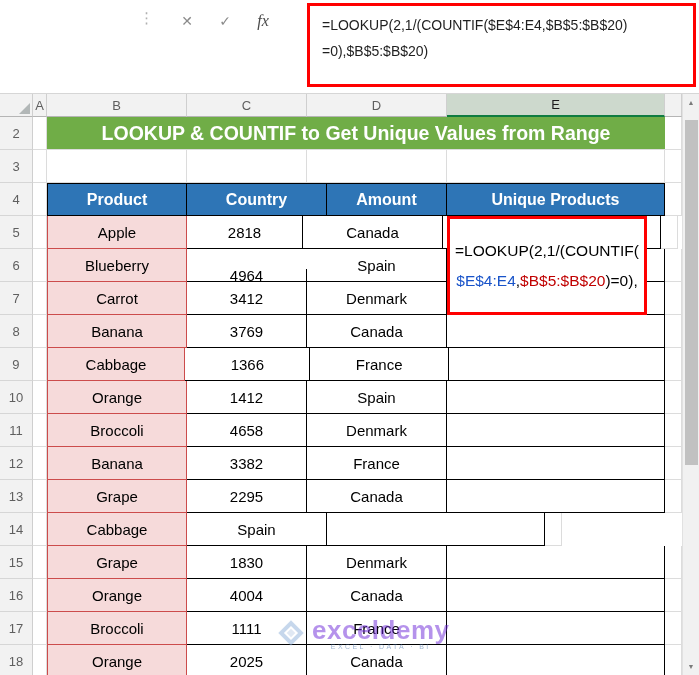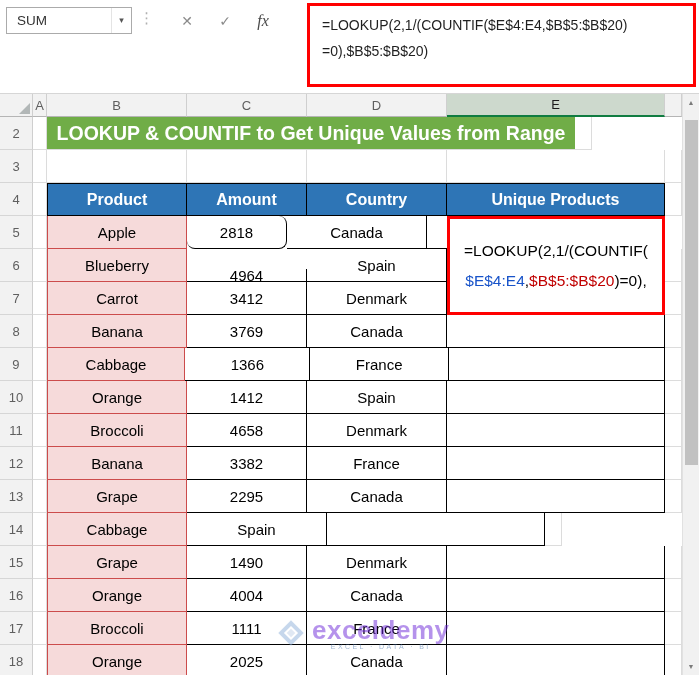--- a/index.html
+++ b/index.html
@@ -31,21 +31,21 @@
   .cell { display:flex; align-items:center; justify-content:center; font-size:15px; color:#000; background:#fff; }
   .empty { border-right:1px solid #DCDCDC; border-bottom:1px solid #DCDCDC; }
   .banner-cell { background:var(--banner-bg); color:#fff; font-weight:bold; font-size:19.5px; border-bottom:1px solid #DCDCDC; }
   .thead { background:var(--thead-bg); color:#fff; font-weight:bold; font-size:16px; border-top:1px solid #000; border-right:1px solid #000; border-bottom:1px solid #000; }
   .thead.first { border-left:1px solid #000; }
   .pcell { background:var(--pink-bg); border-left:1px solid var(--pink-bd); border-right:1px solid var(--pink-bd); border-bottom:1px solid var(--pink-bd); }
   .dcell { border-right:1px solid #000; border-bottom:1px solid #000; }
   .ecell { border-right:1px solid #000; border-bottom:1px solid #000; }
 
   
-  .cell-red-box { position:absolute; left:447px; top:122px; width:218px; height:99px; border:3px solid var(--red); background:#fff; z-index:5; }
+  .cell-red-box { position:absolute; left:447px; top:122px; width:200px; height:99px; border:3px solid var(--red); background:#fff; z-index:5; }
   .fcell { width:100%; height:100%; display:flex; flex-direction:column; justify-content:center; font-size:15.5px; line-height:30px; text-align:center; white-space:nowrap; }
 
   
   .watermark { position:absolute; left:282px; top:521px; display:flex; align-items:center; gap:12px; opacity:.5; z-index:6; pointer-events:none; }
   .wm-d { width:18px; height:18px; border:4px solid #8FB0DA; transform:rotate(45deg); position:relative; }
   .wm-d::after { content:""; position:absolute; inset:2px; background:#C3D2E8; }
   .wm-brand { font-size:26px; font-weight:bold; color:#6d28d9; letter-spacing:.5px; }
   .wm-tag { font-size:7px; letter-spacing:2.4px; color:#3F6BA5; text-align:center; margin-top:-3px; }
 
   
@@ -53,24 +53,20 @@
   .sb-btn { height:17px; display:flex; align-items:center; justify-content:center; font-size:7px; color:#7A7A7A; }
   .sb-down { position:absolute; bottom:0; left:0; width:100%; }
   .sb-thumb { position:absolute; left:2px; top:26px; width:13px; height:345px; background:#C1C1C1; }
 </style>
 </head>
 <body>
 
 <div class="app">
 
   <div class="formula-area">
-    <div class="name-box">
-      <span class="nb-val">SUM</span>
-      <span class="nb-dd">▾</span>
-    </div>
     <div class="dots">⋮</div>
     <div class="fbtns">
       <span class="fbtn">✕</span>
       <span class="fbtn">✓</span>
       <span class="fbtn fx">fx</span>
     </div>
     <div class="fbox">
       <div class="fbline">=LOOKUP(2,1/(COUNTIF($E$4:E4,$B$5:$B$20)</div>
       <div class="fbline">=0),$B$5:$B$20)</div>
     </div>
@@ -86,46 +82,46 @@
           <div class="colhdr" style="width: 140px;">B</div>
           <div class="colhdr" style="width: 120px;">C</div>
           <div class="colhdr" style="width: 140px;">D</div>
           <div class="colhdr sel" style="width: 218px;">E</div>
           <div class="colhdr" style="width: 17px;"></div>
         </div>
       <div>
           <div class="grow">
             <div class="rowhdr">2</div>
             <div class="cell empty" style="width: 14px;"></div>
-            <div class="cell banner-cell" style="width: 528px;">LOOKUP &amp; COUNTIF to Get Unique Values from Range</div>
+            <div class="cell banner-cell" style="width: 618px;">LOOKUP &amp; COUNTIF to Get Unique Values from Range</div>
             <div class="cell empty" style="width: 17px;"></div>
           </div>
           <div class="grow">
             <div class="rowhdr">3</div>
             <div class="cell empty" style="width: 14px;"></div>
             <div class="cell empty" style="width: 140px;"></div>
             <div class="cell empty" style="width: 120px;"></div>
             <div class="cell empty" style="width: 140px;"></div>
             <div class="cell empty" style="width: 218px;"></div>
             <div class="cell empty" style="width: 17px;"></div>
           </div>
           <div class="grow">
             <div class="rowhdr">4</div>
             <div class="cell empty" style="width: 14px;"></div>
             <div class="cell thead first" style="width: 140px;">Product</div>
+            <div class="cell thead" style="width: 140px;">Country</div>
             <div class="cell thead" style="width: 120px;">Amount</div>
-            <div class="cell thead" style="width: 140px;">Country</div>
             <div class="cell thead" style="width: 218px;">Unique Products</div>
             <div class="cell empty" style="width: 17px;"></div>
           </div>
           <div class="grow">
             <div class="rowhdr">5</div>
             <div class="cell empty" style="width: 14px;"></div>
             <div class="cell pcell" style="width: 140px;">Apple</div>
-            <div class="cell dcell" style="width: 100px; border-radius: 8px;">2818</div>
+            <div class="cell dcell" style="width: 116px;">2818</div>
             <div class="cell dcell" style="width: 140px;">Canada</div>
             <div class="cell ecell" style="width: 218px;"></div>
             <div class="cell empty" style="width: 17px;"></div>
           </div>
           <div class="grow">
             <div class="rowhdr">6</div>
             <div class="cell empty" style="width: 14px;"></div>
             <div class="cell pcell" style="width: 140px;">Blueberry</div>
             <div class="cell dcell" style="width: 120px; margin-top: 20px;">4964</div>
             <div class="cell dcell" style="width: 140px;">Spain</div>
@@ -200,21 +196,21 @@
             <div class="cell empty" style="width: 14px;"></div>
             <div class="cell pcell" style="width: 140px;">Cabbage</div>
             <div class="cell dcell" style="width: 140px;">Spain</div>
             <div class="cell ecell" style="width: 218px;"></div>
             <div class="cell empty" style="width: 17px;"></div>
           </div>
           <div class="grow">
             <div class="rowhdr">15</div>
             <div class="cell empty" style="width: 14px;"></div>
             <div class="cell pcell" style="width: 140px;">Grape</div>
-            <div class="cell dcell" style="width: 120px;">1490</div>
+            <div class="cell dcell" style="width: 120px;">1830</div>
             <div class="cell dcell" style="width: 140px;">Denmark</div>
             <div class="cell ecell" style="width: 218px;"></div>
             <div class="cell empty" style="width: 17px;"></div>
           </div>
           <div class="grow">
             <div class="rowhdr">16</div>
             <div class="cell empty" style="width: 14px;"></div>
             <div class="cell pcell" style="width: 140px;">Orange</div>
             <div class="cell dcell" style="width: 120px;">4004</div>
             <div class="cell dcell" style="width: 140px;">Canada</div>

